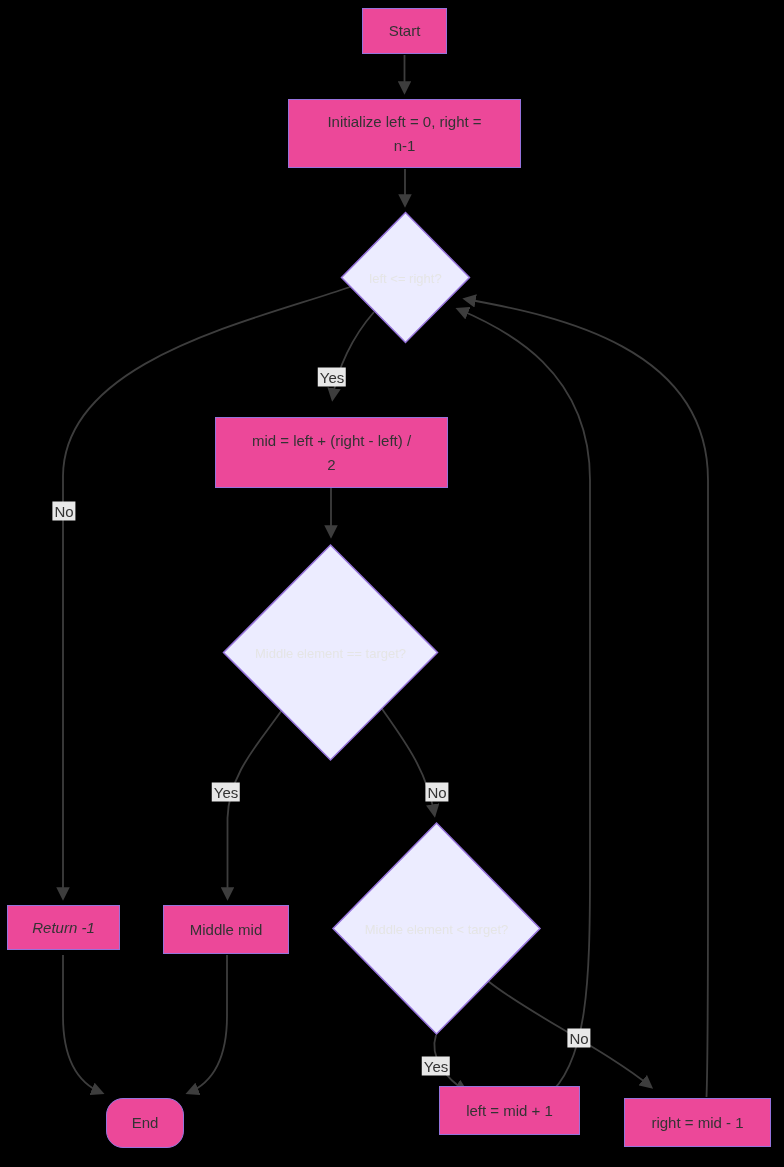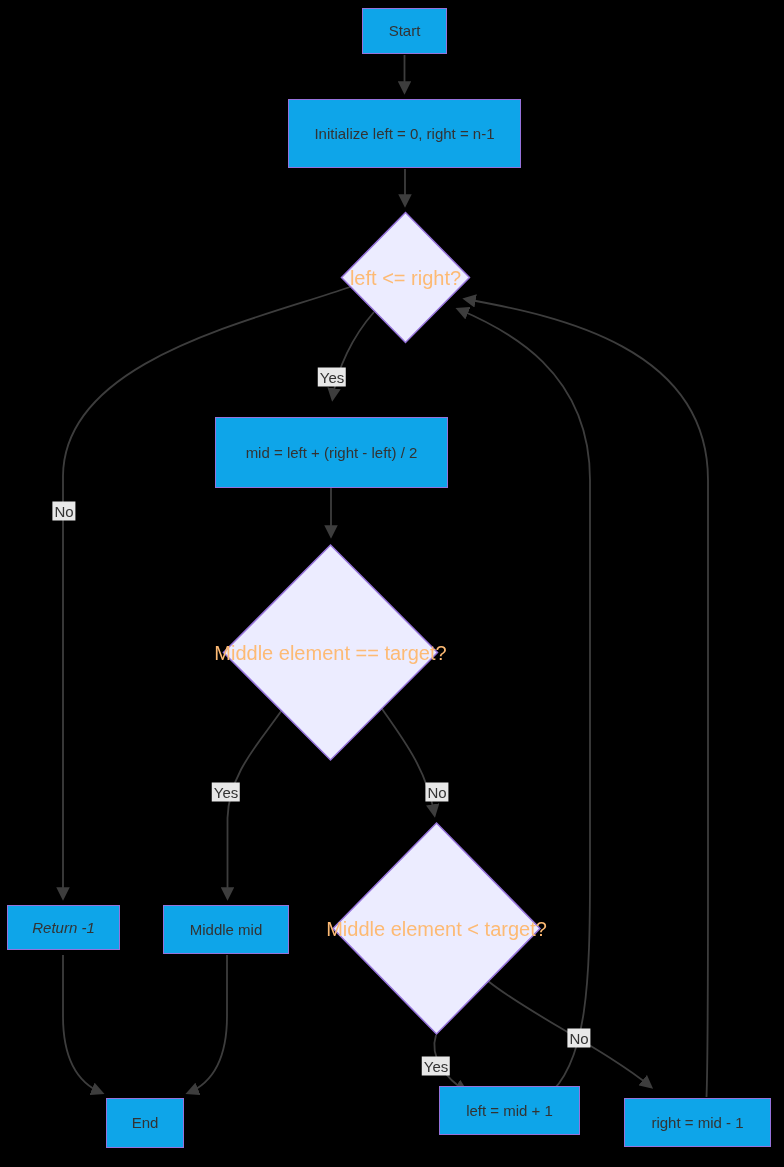--- a/index.html
+++ b/index.html
@@ -29,39 +29,39 @@
     stroke-width: 1.8px;
   }
   .decision {
     fill: #ECECFF;
     stroke: #9673DB;
     stroke-width: 1.5px;
   }
   .node {
     position: absolute;
     box-sizing: border-box;
-    background: #0ea5e9;
+    background: #ec4899;
     border: 1.5px solid #9673DB;
     display: flex;
     align-items: center;
     justify-content: center;
     text-align: center;
     font-size: 15px;
     line-height: 24px;
     color: #333333;
   }
   .node.wide {
-    padding: 0 20px;
+    padding: 0 32px;
   }
   .dlabel {
     position: absolute;
     transform: translate(-50%, -50%);
     white-space: nowrap;
-    font-size: 20px;
-    color: #fdba74;
+    font-size: 13px;
+    color: #e5e5e5;
     text-align: right;
   }
   .elabel {
     position: absolute;
     transform: translate(-50%, -50%);
     background: #e8e8e8;
     color: #333333;
     font-size: 15px;
     line-height: 19px;
     padding: 0 2px;
@@ -102,21 +102,21 @@
   <div class="node" style="left:362px; top:8px; width:85px; height:46px;">Start</div>
 
   <div class="node wide" style="left:288px; top:99px; width:233px; height:69px;">Initialize left = 0, right = n-1</div>
 
   <div class="node wide" style="left:215px; top:417px; width:233px; height:71px;">mid = left + (right - left) / 2</div>
 
   <div class="node" style="left:7px; top:905px; width:113px; height:45px;font-style:italic;">Return -1</div>
 
   <div class="node" style="left:163px; top:905px; width:126px; height:49px;">Middle mid</div>
 
-  <div class="node" style="left:106px; top:1098px; width:78px; height:50px;">End</div>
+  <div class="node" style="left:106px; top:1098px; width:78px; height:50px;border-radius:17px;">End</div>
 
   <div class="node" style="left:439px; top:1086px; width:141px; height:49px;">left = mid + 1</div>
 
   <div class="node" style="left:624px; top:1098px; width:147px; height:49px;">right = mid - 1</div>
 
   <div class="dlabel" style="left:405.5px; top:278px;">left &lt;= right?</div>
 
   <div class="dlabel" style="left:330.5px; top:652.5px;">Middle element == target?</div>
 
   <div class="dlabel" style="left:436.5px; top:928.5px;">Middle element &lt; target?</div>

